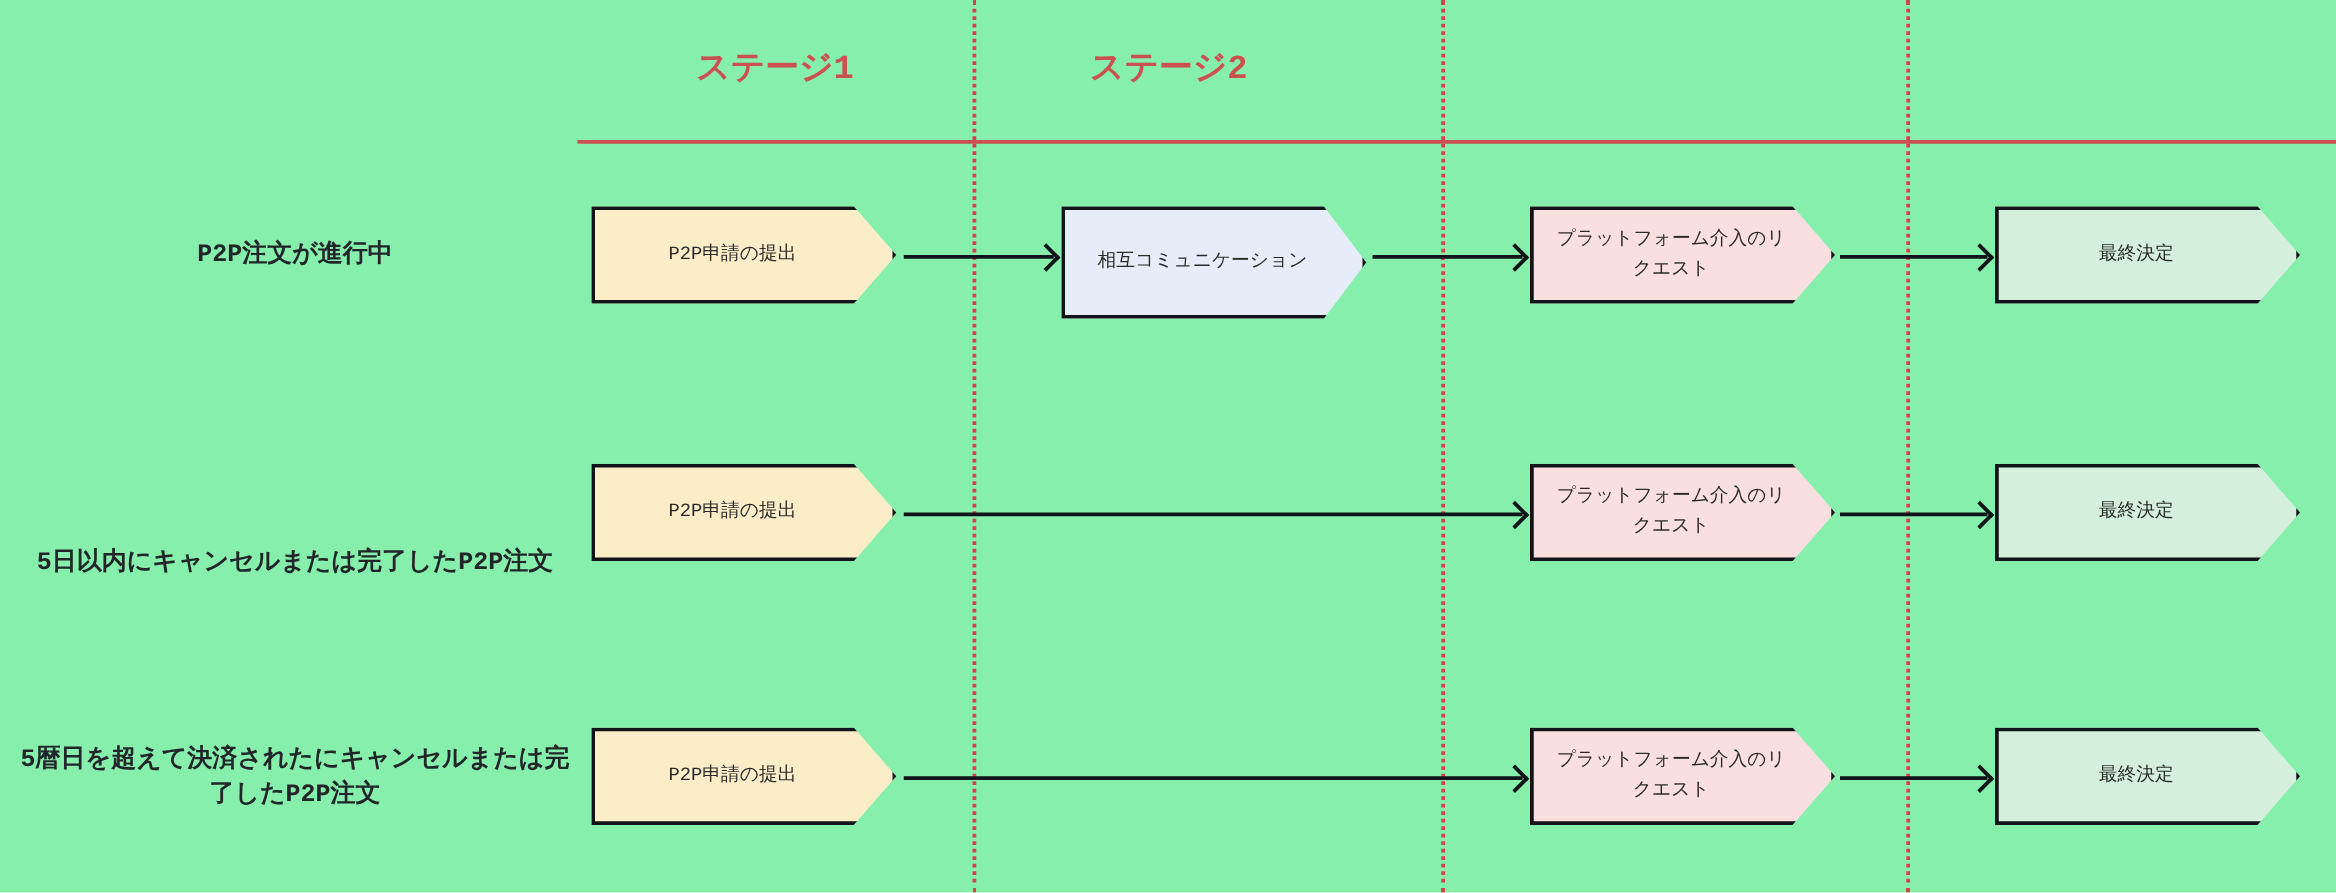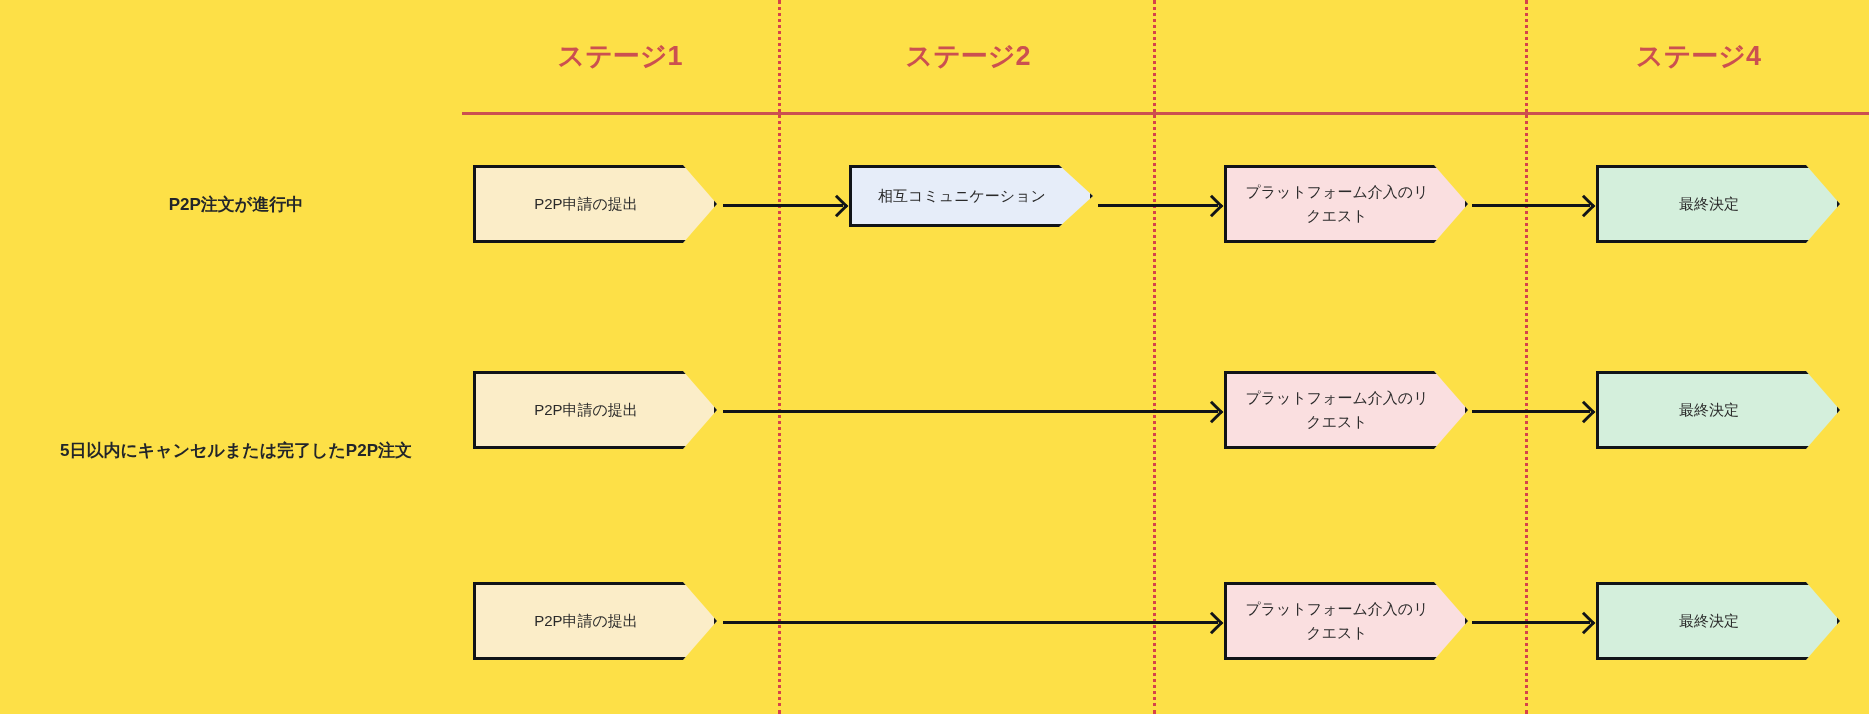--- a/index.html
+++ b/index.html
@@ -9,22 +9,23 @@
   }
   body {
     font-family: "Liberation Sans", "DejaVu Sans", sans-serif;
     color: #22252a;
     -webkit-font-smoothing: antialiased;
   }
   #canvas {
     position: relative;
     width: 1869px;
     height: 714px;
-    background: #fde047;
+    background: #86efac;
     overflow: hidden;
+    font-family: Liberation Mono, monospace;
   }
 
   
   .stage-label {
     position: absolute;
     top: 38px;
     height: 36px;
     line-height: 36px;
     text-align: center;
     font-size: 27px;
@@ -49,21 +50,21 @@
     width: 0;
     border-left: 3px dotted #d6424a;
   }
 
   
   .row-label {
     position: absolute;
     left: 10px;
     width: 452px;
     text-align: center;
-    font-size: 17px;
+    font-size: 20px;
     font-weight: bold;
     color: #22252a;
     line-height: 28px;
   }
 
   
   .chevron {
     position: absolute;
     box-sizing: border-box;
     border: 3px solid #111418;
@@ -101,37 +102,36 @@
     transform: translate(0, -50%) rotate(45deg);
     transform-origin: center;
   }
 </style>
 </head>
 <body>
 
 <div id="canvas">
 
   <div class="stage-label" style="left:462px; width:316px;">ステージ1</div>
-  <div class="stage-label" style="left:782px; width:372px;">ステージ2</div>
-  <div class="stage-label" style="left:1528px; width:341px;">ステージ4</div>
+  <div class="stage-label" style="left:749px; width:372px;">ステージ2</div>
 
   <div class="header-rule"></div>
 
   <div class="divider" style="left:778px;"></div>
   <div class="divider" style="left:1153px;"></div>
   <div class="divider" style="left:1525px;"></div>
 
   <div class="row-label" style="top:191px;">P2P注文が進行中</div>
 
   <div class="chevron c-yellow" style="left:473px; top:165px; width:244px; height:78px;">
     <span class="txt">P2P申請の提出</span>
   </div>
   <div class="arrow" style="left:723px; top:204px; width:120px;"></div>
 
-  <div class="chevron c-blue" style="left:849px; top:165px; width:244px; height:62px;align-items:center;">
+  <div class="chevron c-blue" style="left:849px; top:165px; width:244px; height:90px;align-items:center;">
     <span class="txt">相互コミュニケーション</span>
   </div>
   <div class="arrow" style="left:1098px; top:204px; width:120px;"></div>
 
   <div class="chevron c-pink" style="left:1224px; top:165px; width:244px; height:78px;">
     <span class="txt">プラットフォーム介入のリクエスト</span>
   </div>
   <div class="arrow" style="left:1472px; top:204px; width:118px;"></div>
 
   <div class="chevron c-green" style="left:1596px; top:165px; width:244px; height:78px;">
@@ -147,20 +147,21 @@
 
   <div class="chevron c-pink" style="left:1224px; top:371px; width:244px; height:78px;">
     <span class="txt">プラットフォーム介入のリクエスト</span>
   </div>
   <div class="arrow" style="left:1472px; top:410px; width:118px;"></div>
 
   <div class="chevron c-green" style="left:1596px; top:371px; width:244px; height:78px;">
     <span class="txt">最終決定</span>
   </div>
 
+  <div class="row-label" style="top:595px;">5暦日を超えて決済されたにキャンセルまたは完了したP2P注文</div>
 
   <div class="chevron c-yellow" style="left:473px; top:582px; width:244px; height:78px;">
     <span class="txt">P2P申請の提出</span>
   </div>
   <div class="arrow" style="left:723px; top:621px; width:495px;"></div>
 
   <div class="chevron c-pink" style="left:1224px; top:582px; width:244px; height:78px;">
     <span class="txt">プラットフォーム介入のリクエスト</span>
   </div>
   <div class="arrow" style="left:1472px; top:621px; width:118px;"></div>

